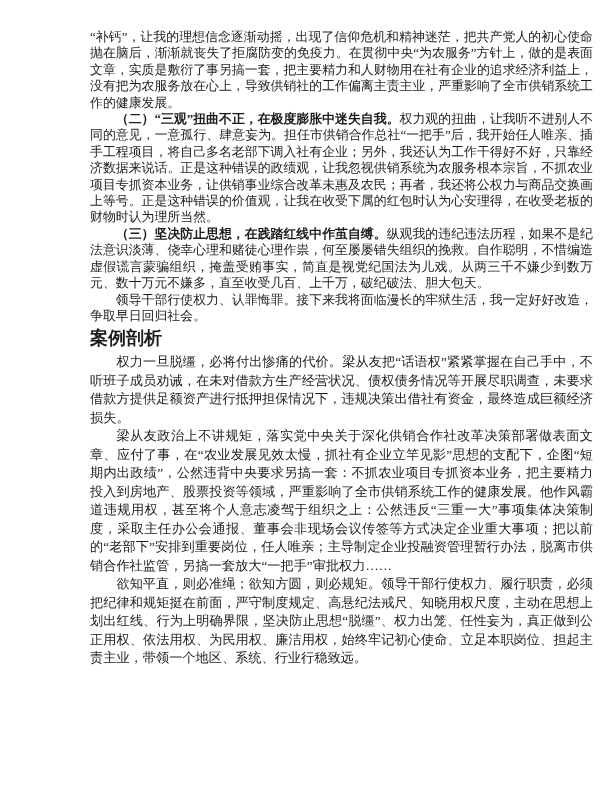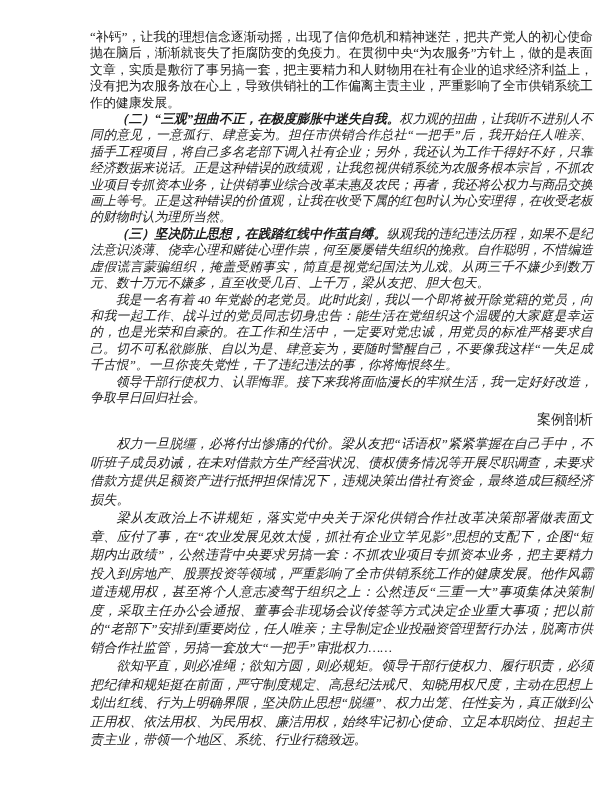--- a/index.html
+++ b/index.html
@@ -24,35 +24,34 @@
   .confession {
     font-size: 12.9px;
     line-height: 16.4px;
     text-align: justify;
   }
   .confession p {
     margin: 0;
   }
   .indent {
     text-indent: 2em;
-    font-style: italic;
   }
   .bold-lead {
     font-weight: bold;
   }
   .reflection-heading {
     font-family: "Liberation Sans", sans-serif;
     font-weight: bold;
     font-size: 13px;
   }
   .analysis-heading {
     margin: 4px 0 5px 0;
-    text-align: right;
-    font-weight: normal;
-    font-size: 14px;
+    text-align: left;
+    font-weight: bold;
+    font-size: 18px;
     line-height: 20px;
     font-family: "Liberation Serif", serif;
   }
   .analysis {
     font-size: 13.2px;
     line-height: 18.5px;
     text-align: justify;
   }
   .analysis p {
     margin: 0;
@@ -62,24 +61,23 @@
 <body>
 
 <div class="page">
 
   <section class="confession">
 
     <p>“补钙”，让我的理想信念逐渐动摇，出现了信仰危机和精神迷茫，把共产党人的初心使命抛在脑后，渐渐就丧失了拒腐防变的免疫力。在贯彻中央“为农服务”方针上，做的是表面文章，实质是敷衍了事另搞一套，把主要精力和人财物用在社有企业的追求经济利益上，没有把为农服务放在心上，导致供销社的工作偏离主责主业，严重影响了全市供销系统工作的健康发展。</p>
 
     <p class="indent"><span class="bold-lead">（二）“三观”扭曲不正，在极度膨胀中迷失自我。</span><span>权力观的扭曲，让我听不进别人不同的意见，一意孤行、肆意妄为。担任市供销合作总社“一把手”后，我开始任人唯亲、插手工程项目，将自己多名老部下调入社有企业；另外，我还认为工作干得好不好，只靠经济数据来说话。正是这种错误的政绩观，让我忽视供销系统为农服务根本宗旨，不抓农业项目专抓资本业务，让供销事业综合改革未惠及农民；再者，我还将公权力与商品交换画上等号。正是这种错误的价值观，让我在收受下属的红包时认为心安理得，在收受老板的财物时认为理所当然。</span></p>
 
-    <p class="indent"><span class="bold-lead">（三）坚决防止思想，在践踏红线中作茧自缚。</span><span>纵观我的违纪违法历程，如果不是纪法意识淡薄、侥幸心理和赌徒心理作祟，何至屡屡错失组织的挽救。自作聪明，不惜编造虚假谎言蒙骗组织，掩盖受贿事实，简直是视党纪国法为儿戏。从两三千不嫌少到数万元、数十万元不嫌多，直至收受几百、上千万，梁从友把、胆大包天。</span></p>
+    <p class="indent"><span class="bold-lead">（三）坚决防止思想，在践踏红线中作茧自缚。</span><span>纵观我的违纪违法历程，如果不是纪法意识淡薄、侥幸心理和赌徒心理作祟，何至屡屡错失组织的挽救。自作聪明，不惜编造虚假谎言蒙骗组织，掩盖受贿事实，简直是视党纪国法为儿戏。从两三千不嫌少到数万元、数十万元不嫌多，直至收受几百、上千万，破纪破法、胆大包天。</span></p>
 
 
-    <p class="indent">我是一名有着 40 年党龄的老党员。此时此刻，我以一个即将被开除党籍的党员，向和我一起工作、战斗过的党员同志切身忠告：能生活在党组织这个温暖的大家庭是幸运的，也是光荣和自豪的。在工作和生活中，一定要对党忠诚，用党员的标准严格要求自己。切不可私欲膨胀、自以为是、肆意妄为，要随时警醒自己，不要像我这样“一失足成千古恨”。一旦你丧失党性，干了违纪违法的事，你将悔恨终生。</p>
 
     <p class="indent">领导干部行使权力、认罪悔罪。接下来我将面临漫长的牢狱生活，我一定好好改造，争取早日回归社会。</p>
 
   </section>
 
   <h1 class="analysis-heading">案例剖析</h1>
 
   <section class="analysis">
 
 

